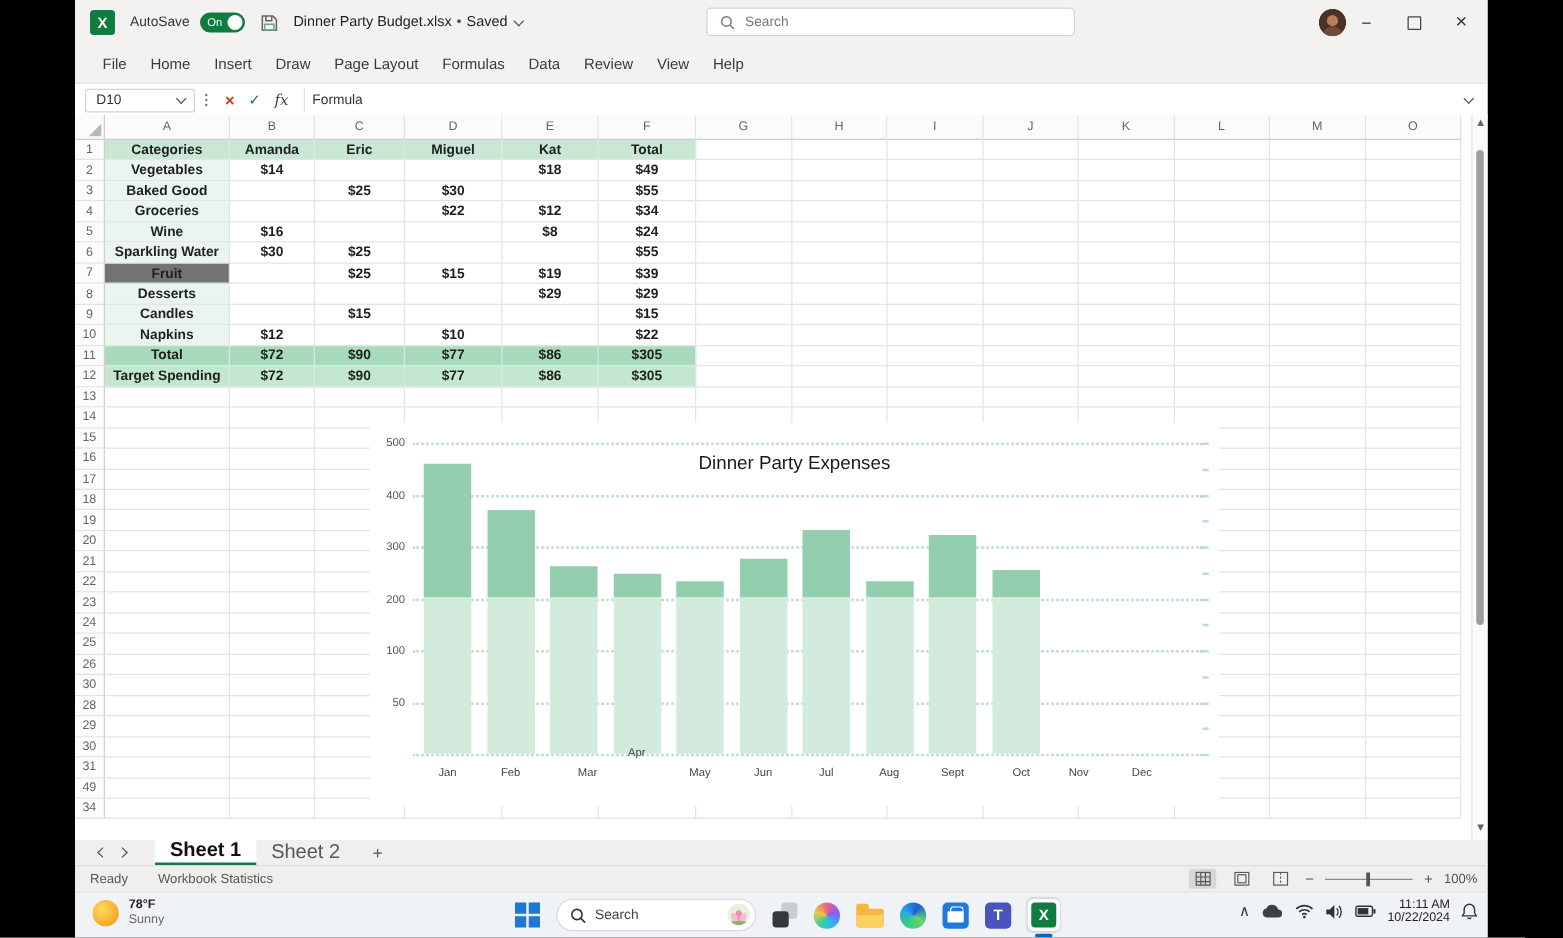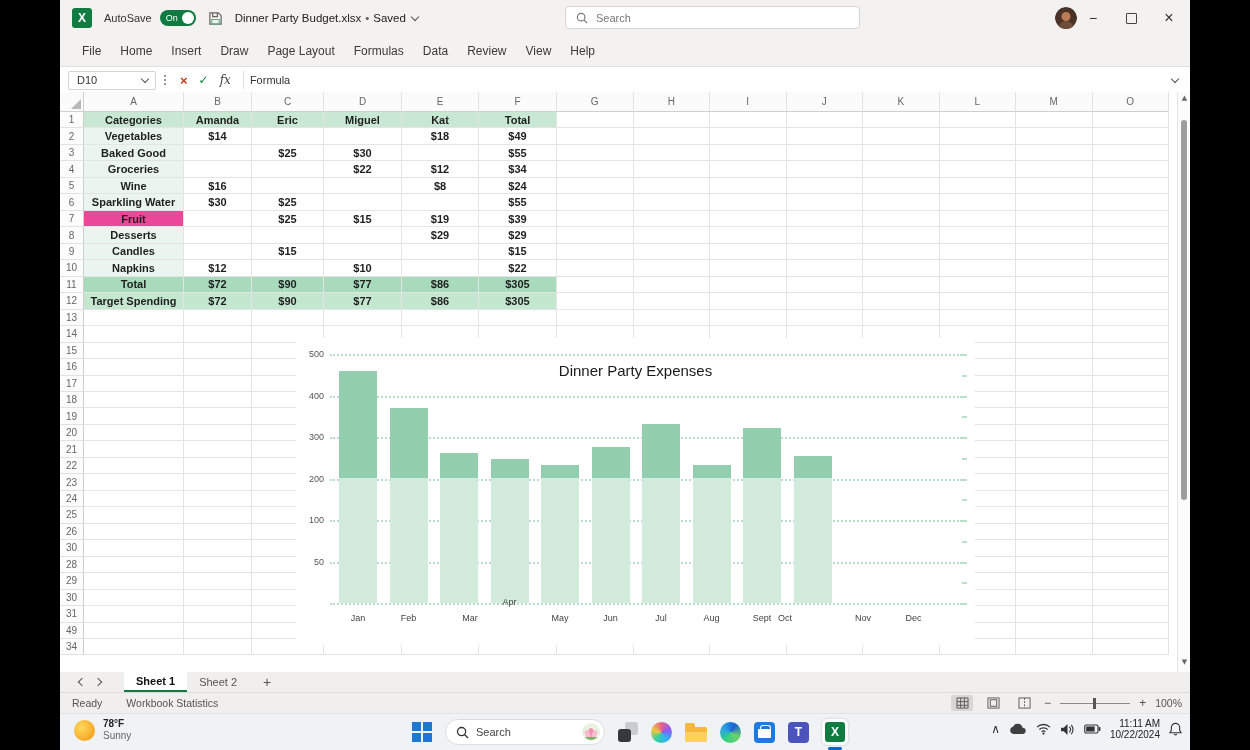--- a/index.html
+++ b/index.html
@@ -86,21 +86,21 @@
            box-sizing:border-box;z-index:6;}
   .vs-arrow{position:absolute;left:0;width:13px;text-align:center;font-size:7px;color:#666;
             font-family:"DejaVu Sans",sans-serif;}
   .vs-thumb{position:absolute;left:3px;top:28px;width:6px;height:380px;background:#9d9d9d;border-radius:3px;}
 
   
   .sheetbar{position:absolute;left:0;top:672px;width:1130px;height:20px;background:#f1efee;display:flex;align-items:center;}
   .sb-arrow{width:16px;text-align:center;color:#555;display:flex;align-items:center;justify-content:center;}
   .chev-l{display:inline-block;width:5px;height:5px;border-left:1.4px solid #555;border-bottom:1.4px solid #555;transform:rotate(45deg);}
   .chev-r{display:inline-block;width:5px;height:5px;border-right:1.4px solid #555;border-top:1.4px solid #555;transform:rotate(45deg);}
-  .sb-tab{height:20px;display:flex;align-items:center;padding:0 12px;font-size:11px;color:#555;}
+  .sb-tab{height:20px;display:flex;align-items:center;padding:0 12px;font-size:16px;color:#555;}
   .sb-tab.active{background:#fff;color:#111;font-weight:bold;border-bottom:2.5px solid #107c41;box-sizing:border-box;}
   .sb-add{font-size:14px;color:#555;margin-left:14px;}
 
   
   .statusbar{position:absolute;left:0;top:692px;width:1130px;height:21px;background:#f1efee;border-top:1px solid #dddcdb;
              display:flex;align-items:center;font-size:10.5px;color:#555;box-sizing:border-box;}
   .st-right{position:absolute;right:8px;display:flex;align-items:center;gap:9px;}
   .viewico{width:22px;height:16px;display:flex;align-items:center;justify-content:center;border-radius:2px;}
   .viewico.active{background:#d9d7d5;}
   .zoomtrack{width:70px;height:1px;background:#8a8a8a;position:relative;}
@@ -345,21 +345,21 @@
           <div class="g-cell" style="width: 76.5px;"></div>
           <div class="g-cell" style="width: 76.5px;"></div>
           <div class="g-cell" style="width: 76.5px;"></div>
           <div class="g-cell" style="width: 76.5px;"></div>
           <div class="g-cell" style="width: 76.5px;"></div>
           <div class="g-cell" style="width: 76.5px;"></div>
           <div class="g-cell" style="width: 76.5px;"></div>
         </div>
         <div class="g-row" style="height: 16.4706px;">
           <div class="g-gut">7</div>
-          <div class="g-cell" style="width: 100px; background: #ec4899; font-weight: 600;">Fruit</div>
+          <div class="g-cell" style="width: 100px; background: #737373; font-weight: 600;">Fruit</div>
           <div class="g-cell" style="width: 68px;"></div>
           <div class="g-cell" style="width: 72px; font-weight: 600;">$25</div>
           <div class="g-cell" style="width: 78px; font-weight: 600;">$15</div>
           <div class="g-cell" style="width: 77px; font-weight: 700;">$19</div>
           <div class="g-cell" style="width: 78px; font-weight: 600;">$39</div>
           <div class="g-cell" style="width: 76.5px;"></div>
           <div class="g-cell" style="width: 76.5px;"></div>
           <div class="g-cell" style="width: 76.5px;"></div>
           <div class="g-cell" style="width: 76.5px;"></div>
           <div class="g-cell" style="width: 76.5px;"></div>
@@ -882,21 +882,21 @@
           <div class="c-xlab" style="left: 393.5px; top: 275px;">Aug</div>
           <div class="c-bar" style="left: 447px; top: 89.98px; height: 175.02px;">
             <div class="hi" style="height: 50.02px; background: rgb(147, 207, 174);"></div>
             <div class="lo" style="height: 125px; background: rgb(210, 235, 221);"></div>
           </div>
           <div class="c-xlab" style="left: 444px; top: 275px;">Sept</div>
           <div class="c-bar" style="left: 497.5px; top: 118.27px; height: 146.73px;">
             <div class="hi" style="height: 21.73px; background: rgb(147, 207, 174);"></div>
             <div class="lo" style="height: 125px; background: rgb(210, 235, 221);"></div>
           </div>
-          <div class="c-xlab" style="left: 467px; top: 275px;">Oct</div>
+          <div class="c-xlab" style="left: 499px; top: 275px;">Oct</div>
           <div class="c-xlab" style="left: 545px; top: 275px;">Nov</div>
           <div class="c-xlab" style="left: 595.5px; top: 275px;">Dec</div>
         </div>
     </div>
 
     <div class="vscroll">
       <div class="vs-arrow" style="top:2px;">▲</div>
       <div class="vs-thumb"></div>
       <div class="vs-arrow" style="top:566px;">▼</div>
     </div>

